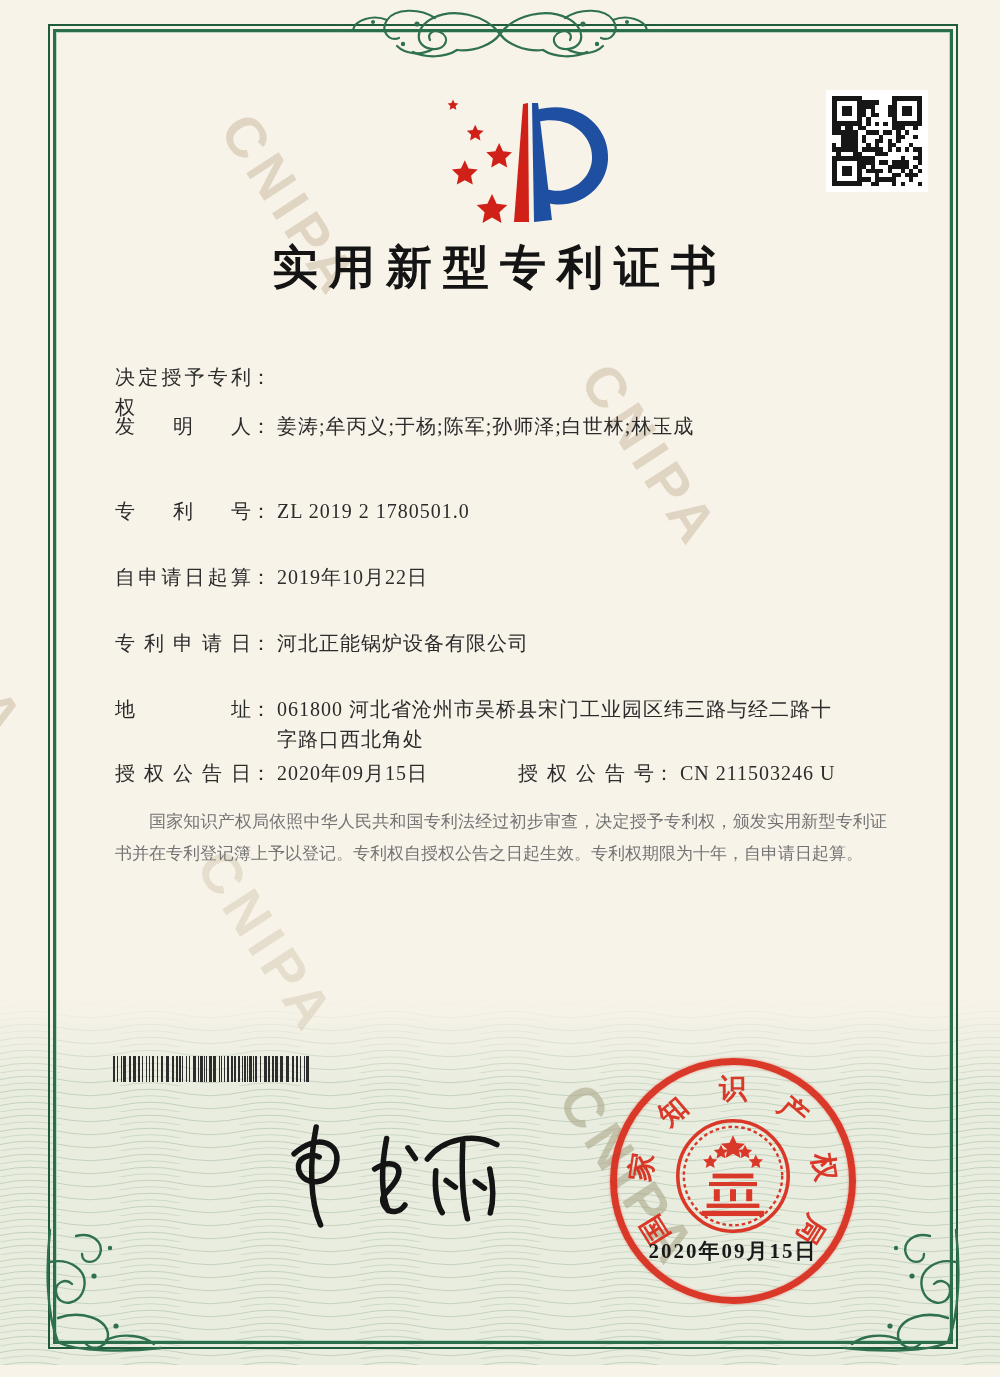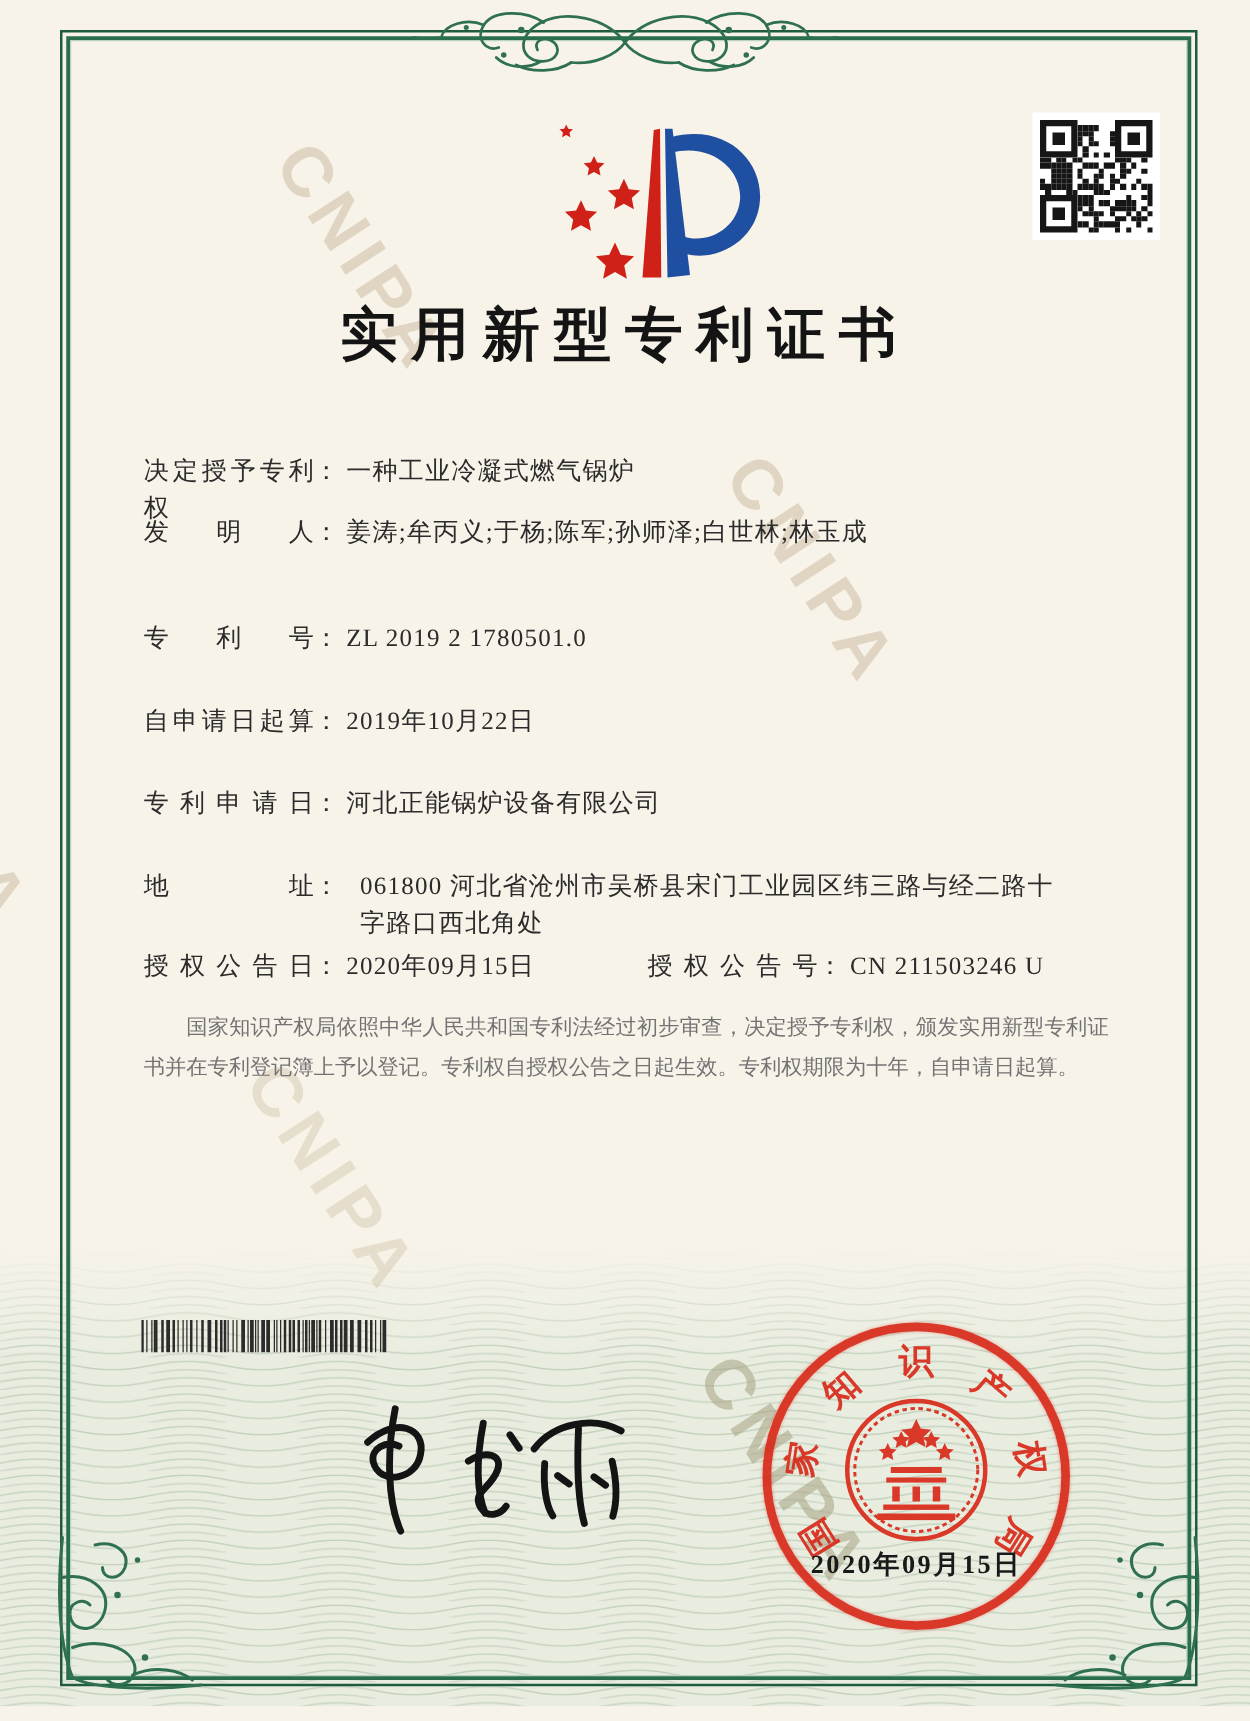--- a/index.html
+++ b/index.html
@@ -33,21 +33,21 @@
   .qr-grid{position:absolute;left:6px;top:6px;width:90px;height:90px;}
   .qm{position:absolute;background:#161616;}
   .qf{position:absolute;width:30px;height:30px;border:5px solid #161616;box-sizing:border-box;background:#fff;}
   .qf::after{content:"";position:absolute;left:5px;top:5px;width:10px;height:10px;background:#161616;}
   .title{position:absolute;left:0;right:0;top:237px;text-align:center;font-size:46px;font-weight:bold;
          letter-spacing:11px;color:#141414;}
   .row{position:absolute;left:115px;display:flex;align-items:flex-start;font-size:20px;line-height:30px;}
   .flabel{display:inline-block;width:136px;text-align:justify;text-align-last:justify;flex:0 0 auto;}
   .colon{flex:0 0 auto;margin-right:6px;}
   .fvalue{letter-spacing:1px;}
-  .addr-value{width:572px;letter-spacing:1px;margin-left:11px;}
+  .addr-value{width:572px;letter-spacing:1px;}
   .pair2{display:flex;margin-left:90px;}
   .paras{position:absolute;left:115px;top:806px;width:772px;font-size:17px;line-height:31.5px;
          text-align:justify;color:#737373;}
   .paras p{margin:0;text-indent:2em;}
   .barcode{position:absolute;left:113px;top:1056px;width:284px;height:26px;display:flex;align-items:stretch;overflow:hidden;}
   .bc{background:#2c2c2c;flex:0 0 auto;}
   .signer{position:absolute;left:113px;top:1148px;font-size:23px;font-weight:600;letter-spacing:3px;color:#1d1d1d;line-height:46px;}
   .sig{position:absolute;left:278px;top:1118px;transform:rotate(-2deg);}
   
   .seal{position:absolute;left:610px;top:1058px;width:246px;height:246px;z-index:6;opacity:0.93;}
@@ -296,21 +296,20 @@
           <div class="qf" style="left: 60px; top: 0px;"></div>
           <div class="qf" style="left: 0px; top: 60px;"></div>
         </div>
     </div>
 
     <div class="title">实用新型专利证书</div>
 
     <div class="row" style="top:362px">
       <span class="flabel">决定授予专利权</span>
         <span class="colon">：</span>
-      <span class="fvalue">一种工业冷凝式燃气锅炉</span>
     </div>
     <div class="row" style="top:411px">
       <span class="flabel">发明人</span>
         <span class="colon">：</span>
       <span class="fvalue">姜涛;牟丙义;于杨;陈军;孙师泽;白世林;林玉成</span>
     </div>
     <div class="row" style="top:496px">
       <span class="flabel">专利号</span>
         <span class="colon">：</span>
       <span class="fvalue">ZL 2019 2 1780501.0</span>

